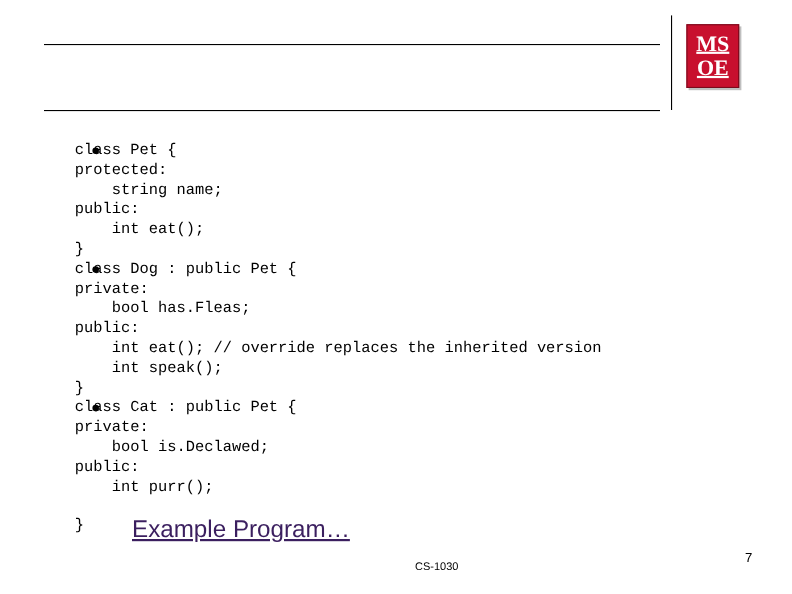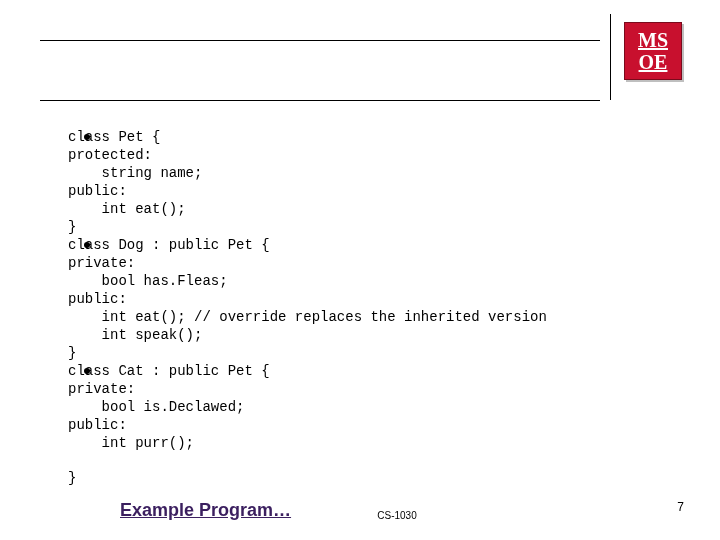--- a/index.html
+++ b/index.html
@@ -48,21 +48,21 @@
     border-left: 1px solid #000;
   }
   .logo {
     position: absolute;
     right: 36px;
     top: 22px;
     width: 60px;
     height: 68px;
   }
   .logo .box {
-    width: 58px;
+    width: 48px;
     height: 58px;
     background: #c8102e;
     border: 1px solid #7a0a1c;
     color: #fff;
     font-family: Georgia, 'Times New Roman', serif;
     font-weight: bold;
     font-size: 20px;
     line-height: 22px;
     text-align: center;
     padding-top: 6px;
@@ -92,24 +92,23 @@
     border-radius: 50%;
   }
   .code-block {
     margin-left: 28px;
   }
   .example-link {
     position: absolute;
     left: 120px;
     top: 468px;
     font-family: Verdana, Geneva, sans-serif;
-    font-size: 18px;
-    font-weight: bold;
+    font-size: 22px;
+    font-weight: normal;
     color: #3b1f5f;
-    margin-top: 32px;
   }
   .closing-brace {
     position: absolute;
     left: 68px;
     top: 470px;
     font-family: "Courier New", Courier, monospace;
     font-size: 14px;
   }
   .footer {
     position: absolute;

